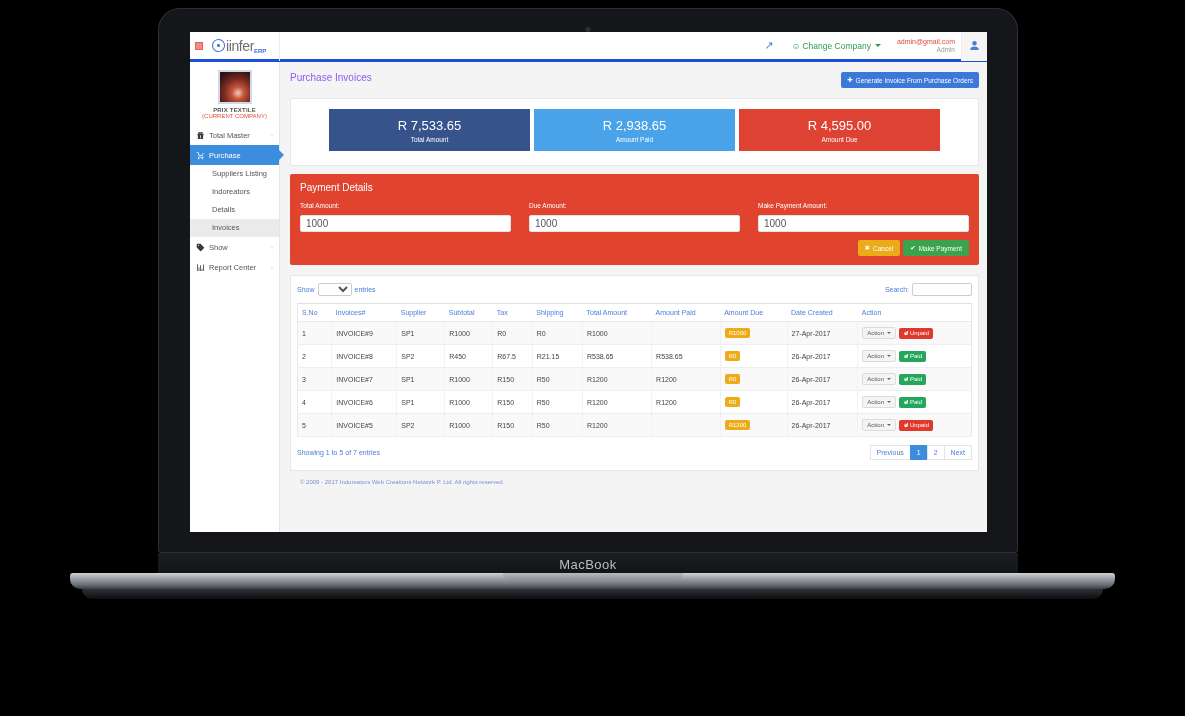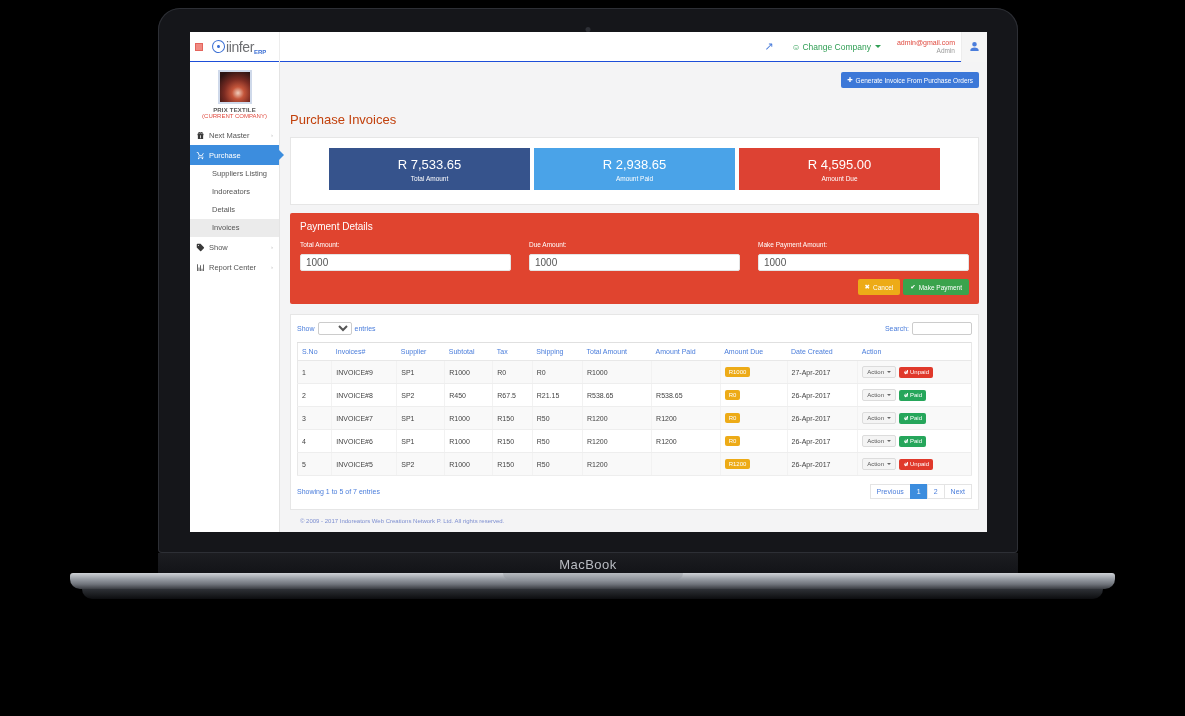--- a/index.html
+++ b/index.html
@@ -56,21 +56,21 @@
     width: 1021px; height: 10px;
     background: linear-gradient(#2e3136, #0c0d0f);
     border-radius: 0 0 14px 14px;
   }
 
   
   .app { width: 797px; height: 500px; position: relative; background: #f4f4f5; }
 
   .navbar {
     height: 30px; background: #fff; display: flex; align-items: center;
-    border-bottom: 1px solid #1d4ed8; position: relative; z-index: 5;
+    border-bottom: 3px solid #1d4ed8; position: relative; z-index: 5;
   }
   .nav-toggle {
     width: 18px; display: flex; align-items: center; justify-content: center;
     cursor: pointer;
   }
   .nav-toggle i {
     display: block; width: 8px; height: 8px; background: #f08a82;
     border: 1px solid #e4645c;
   }
   .brand {
@@ -150,21 +150,21 @@
   .submenu { list-style: none; }
   .submenu .si {
     display: block; height: 18px; line-height: 18px; padding-left: 22px;
     font-size: 7.5px; color: #555; cursor: pointer;
   }
   .submenu .si.active { background: #ebebeb; }
 
   
   .content { flex: 1; padding: 10px 8px 0 10px; overflow: hidden; }
   .page-head { display: flex; align-items: flex-start; margin-bottom: 10px; }
-  .page-title { font-size: 13px; color: #c2410c; font-weight: normal; margin-top: 40px; }
+  .page-title { font-size: 10px; color: #8b5cf6; font-weight: normal; }
   .btn-generate {
     margin-left: auto; background: #3c78d8; color: #fff; font-size: 6.5px;
     padding: 4px 6px; border: none; border-radius: 2px; cursor: pointer;
     display: flex; align-items: center; gap: 3px; white-space: nowrap;
   }
 
   .panel-cards {
     background: #fff; border: 1px solid #e6e6e6; padding: 10px 38px 14px;
     display: flex; gap: 4px; margin-bottom: 8px;
   }
@@ -310,21 +310,21 @@
           </div>
 
           <ul class="menu">
             <li>
               <div class="mi">
                 <span class="ic">
                   <svg viewBox="0 0 24 24">
                       <path d="M20 7h-2.2a3 3 0 00-4.3-3.9L12 4.3l-1.5-1.2A3 3 0 006.2 7H4v4h1v10h14V11h1V7zm-7 12h-2v-8h2v8zm-1-12h-1.8a1 1 0 111-1L12 7zm3.8 0H14l.8-1a1 1 0 111 1z"></path>
                     </svg>
                 </span>
-                <span class="lbl">Next Master</span>
+                <span class="lbl">Total Master</span>
                 <span class="arr">›</span>
               </div>
             </li>
             <li>
               <div class="mi active">
                 <span class="ic">
                   <svg viewBox="0 0 24 24">
                       <path d="M7 18a2 2 0 100 4 2 2 0 000-4zm10 0a2 2 0 100 4 2 2 0 000-4zM7.2 14.8l.1-.4.9-1.6h7.5c.8 0 1.4-.4 1.7-1l3.2-5.8L18.9 5l-3.2 5.8H9.5l-3.8-8H2v2h2.4l3.6 7.6-1.4 2.4c-.6 1.1.2 2.6 1.5 2.6h12v-2H8.5c-.2 0-.3-.2-.2-.3z"></path>
                     </svg>
                 </span>

